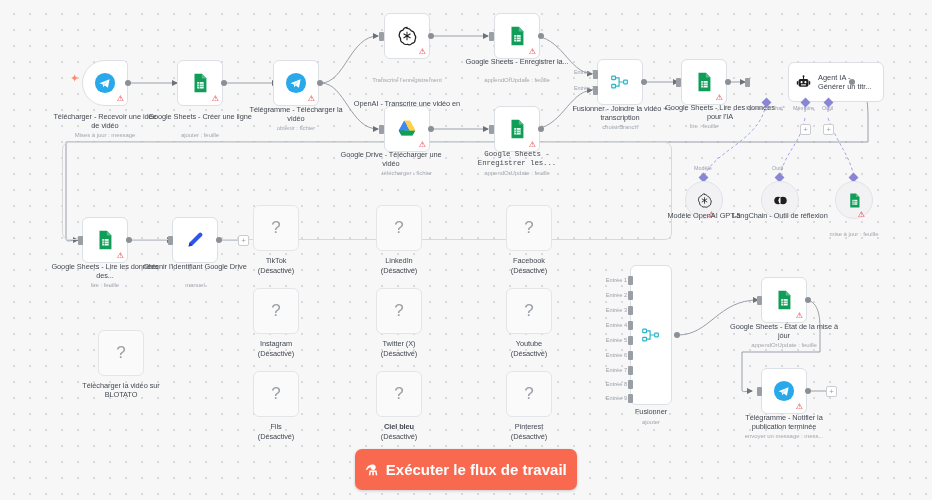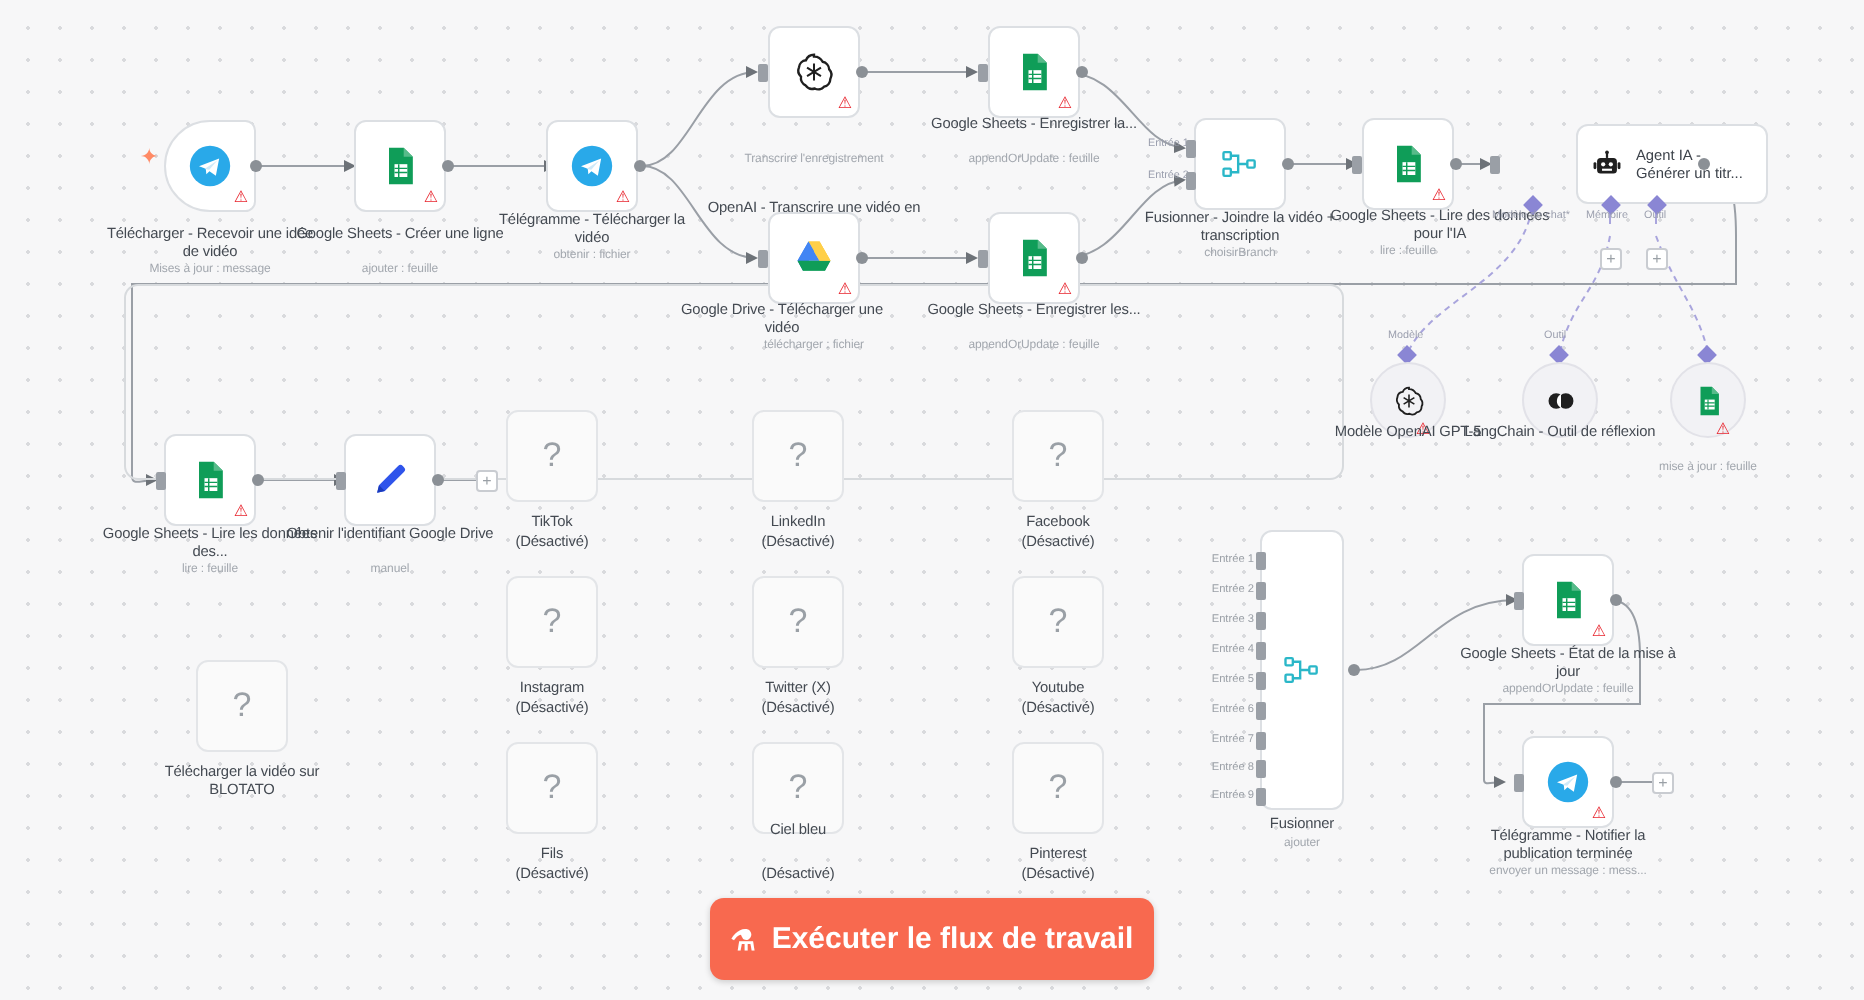--- a/index.html
+++ b/index.html
@@ -240,21 +240,21 @@
 
   <div class="node" style="left:494px; top:106px;">
     <svg class="ic" viewBox="0 0 24 24">
       <path d="M6 2h8l5 5v15H6z" fill="#0f9d58"></path>
       <path d="M14 2l5 5h-5z" fill="#57bb8a"></path>
       <rect x="9" y="11" width="7" height="7" fill="#fff"></rect>
       <path d="M9 13.3h7M9 15.6h7M11.3 11v7" stroke="#0f9d58" stroke-width=".8"></path>
     </svg>
     <span class="warn">⚠</span>
   </div>
-  <div class="nlabel" style="left:462px; top:150px;">Google Sheets - Enregistrer les...</div>
+  <div class="nlabel" style="left:462px; top:150px;font-family:Liberation Mono, monospace;">Google Sheets - Enregistrer les...</div>
   <div class="nsub" style="left:459px; top:169px;">appendOrUpdate : feuille</div>
   <span class="in-stub" style="left:489px; top:125px;"></span>
   <span class="port" style="left:538px; top:126px;"></span>
 
   <div class="node" style="left:597px; top:59px;">
     <svg class="ic" viewBox="0 0 24 24">
       <rect x="3" y="5.5" width="4" height="4" rx=".6" fill="none" stroke="#2ab7c8" stroke-width="1.3"></rect>
       <rect x="3" y="14.5" width="4" height="4" rx=".6" fill="none" stroke="#2ab7c8" stroke-width="1.3"></rect>
       <rect x="16" y="10" width="4" height="4" rx=".6" fill="none" stroke="#2ab7c8" stroke-width="1.3"></rect>
       <path d="M7 7.5h4v4.5h5M7 16.5h4V12" fill="none" stroke="#2ab7c8" stroke-width="1.3"></path>
@@ -392,21 +392,21 @@
 
   <div class="node ghost" style="left:376px; top:288px;">
       <span class="qmark">?</span>
     </div>
   <div class="nlabel" style="left:344px; top:339px;">Twitter (X)</div>
   <div class="nlabel" style="left:344px; top:349px;">(Désactivé)</div>
 
   <div class="node ghost" style="left:376px; top:371px;">
       <span class="qmark">?</span>
     </div>
-  <div class="nlabel" style="left:344px; top:410px;">Ciel bleu</div>
+  <div class="nlabel" style="left:344px; top:422px;font-weight:bold;">Ciel bleu</div>
   <div class="nlabel" style="left:344px; top:432px;">(Désactivé)</div>
 
   <div class="node ghost" style="left:506px; top:205px;">
       <span class="qmark">?</span>
     </div>
   <div class="nlabel" style="left:474px; top:256px;">Facebook</div>
   <div class="nlabel" style="left:474px; top:266px;">(Désactivé)</div>
 
   <div class="node ghost" style="left:506px; top:288px;">
       <span class="qmark">?</span>

